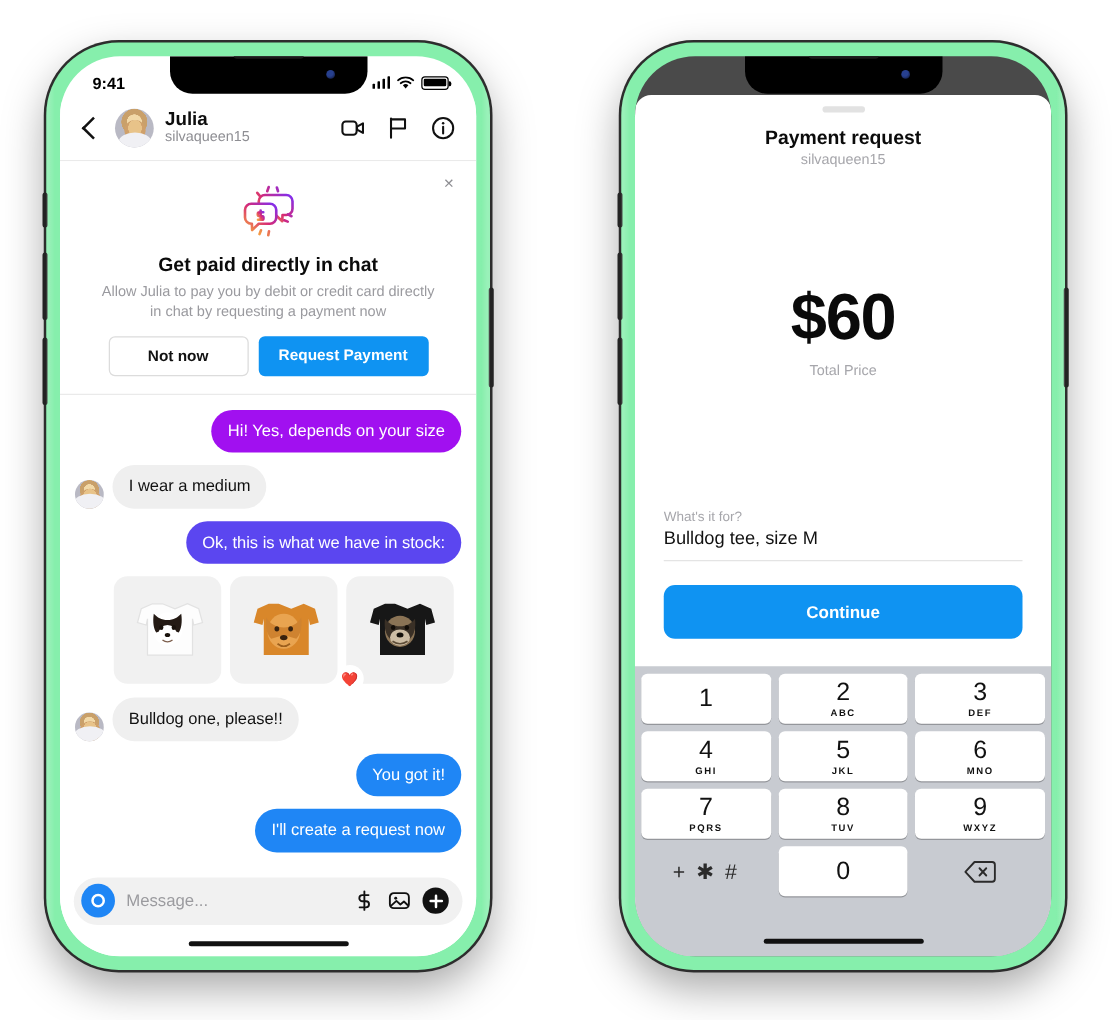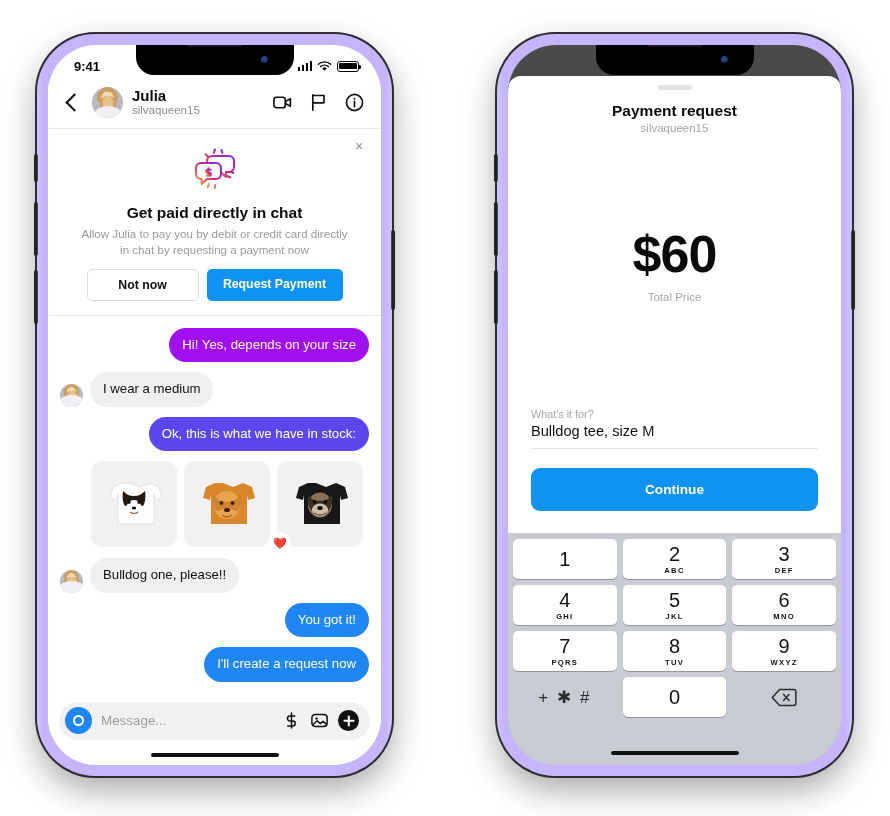--- a/index.html
+++ b/index.html
@@ -8,21 +8,21 @@
     background: #ffffff;
     font-family: "Liberation Sans", sans-serif;
     overflow: hidden;
   }
   .stage { position: relative; width: 890px; height: 816px; }
 
   
   .phone {
     position: absolute;
     width: 355px; height: 742px;
-    background: #c4b5fd;
+    background: #86efac;
     border-radius: 58px;
     box-shadow: 0 0 0 2px #2d2d2d, 0 14px 34px rgba(0,0,0,.35);
   }
   .phone::after{
     content:""; position:absolute; inset:0;
     border-radius:58px; pointer-events:none;
     background: linear-gradient(90deg, rgba(255,255,255,.16) 0 2px, rgba(255,255,255,0) 7px),
                 linear-gradient(270deg, rgba(255,255,255,.16) 0 2px, rgba(255,255,255,0) 7px);
   }
   .phone-left  { left: 37px;  top: 34px; }

